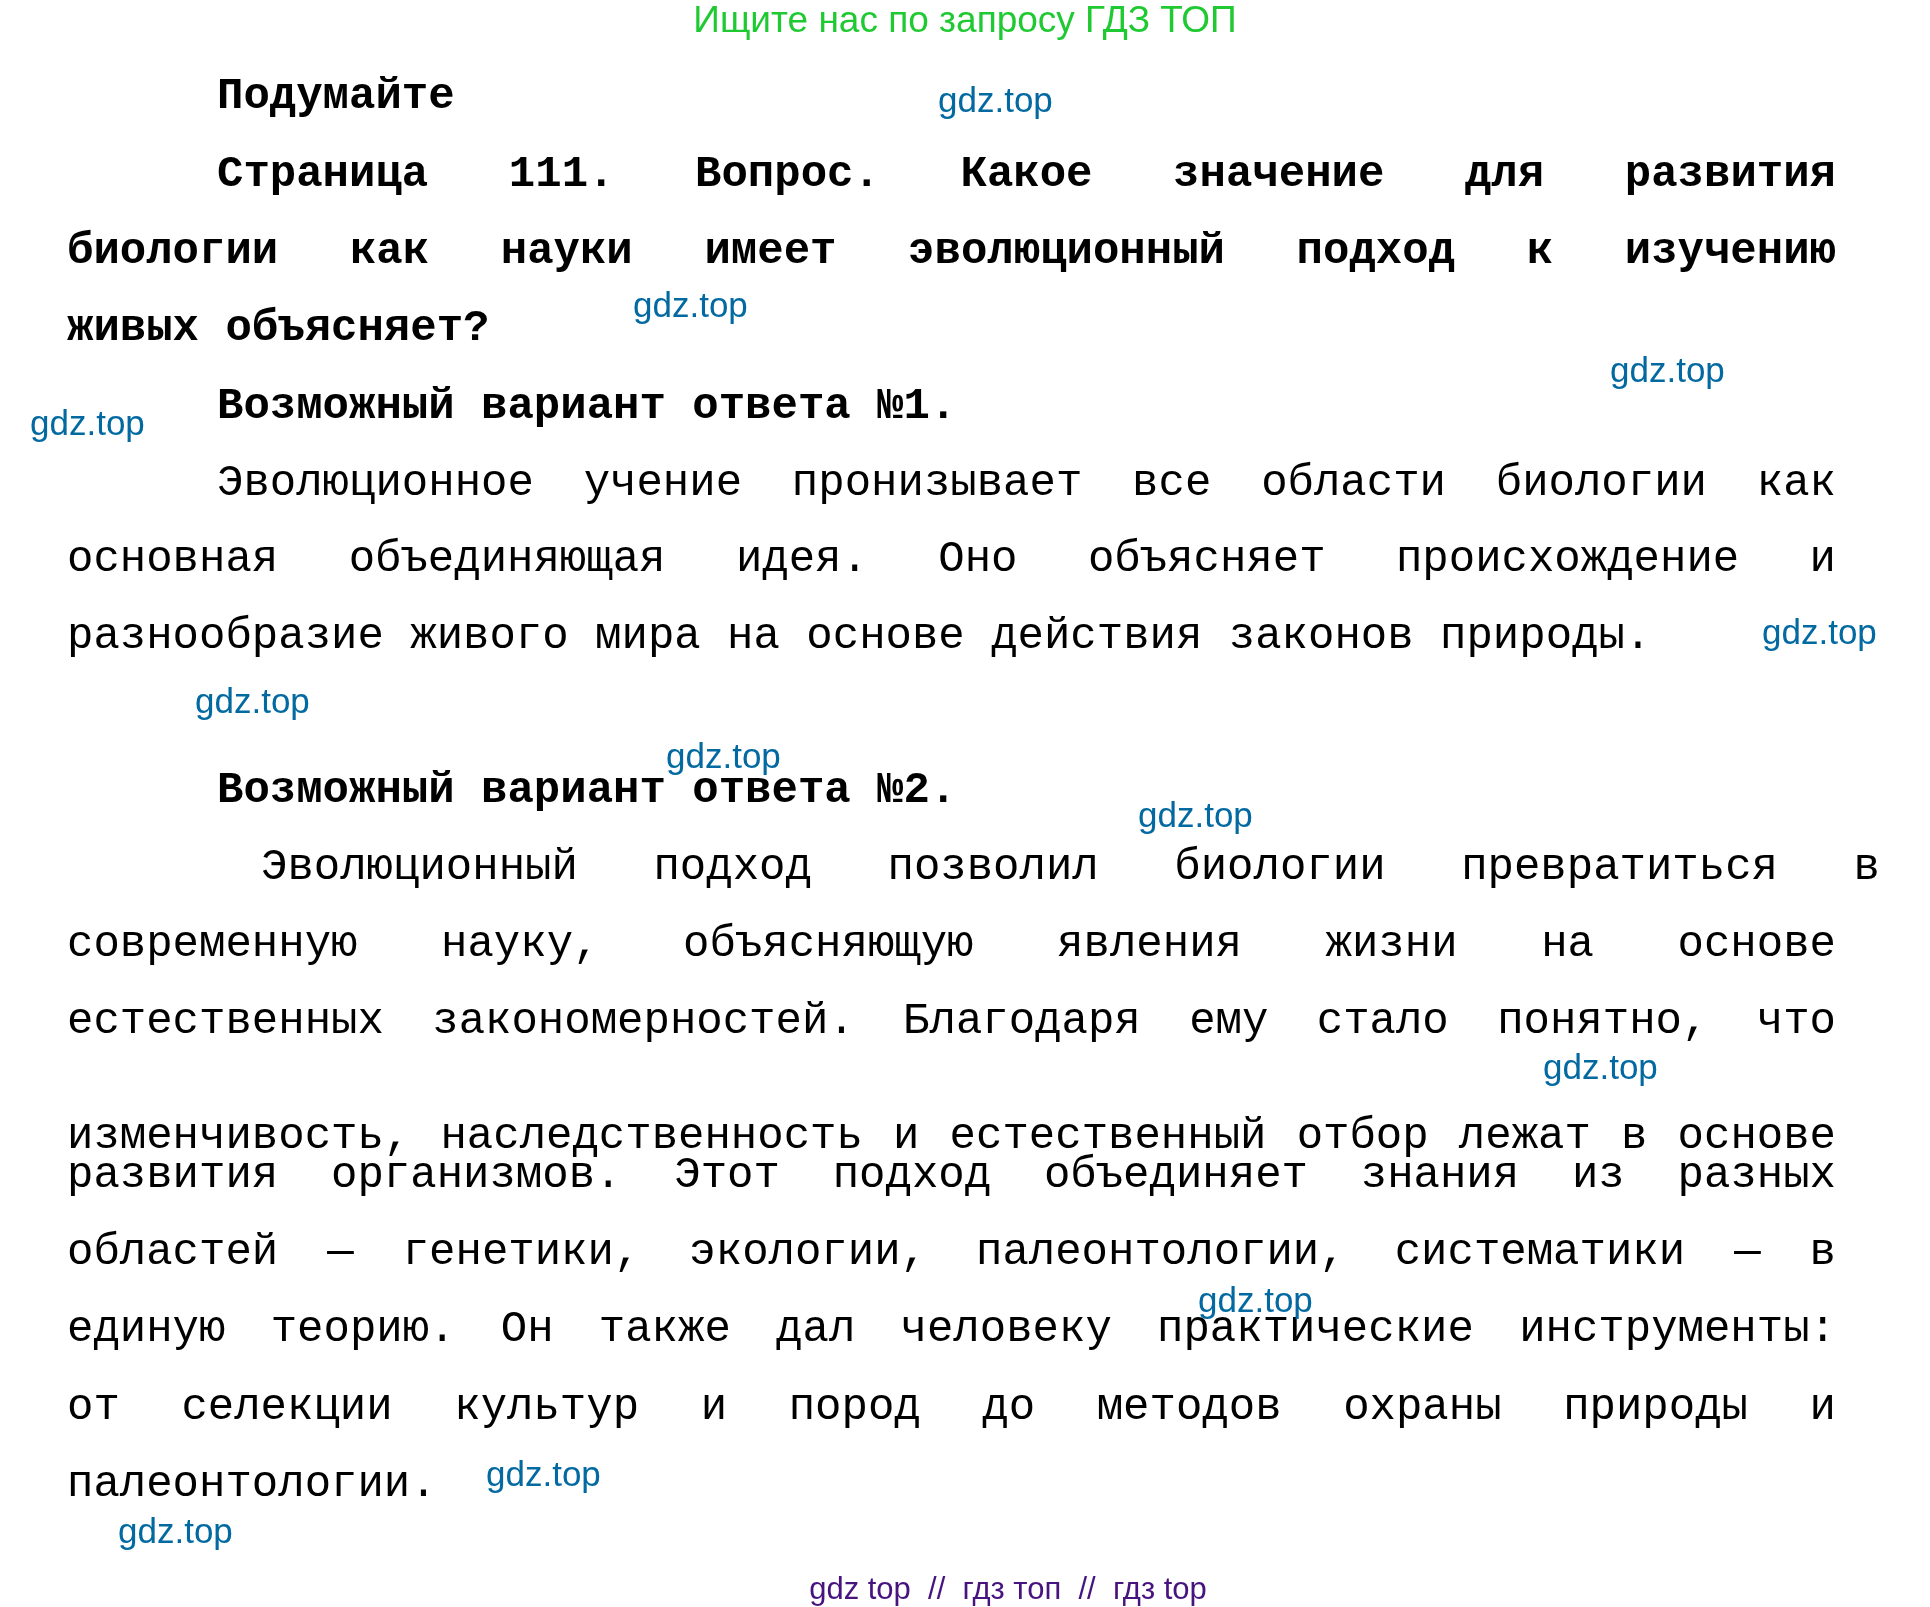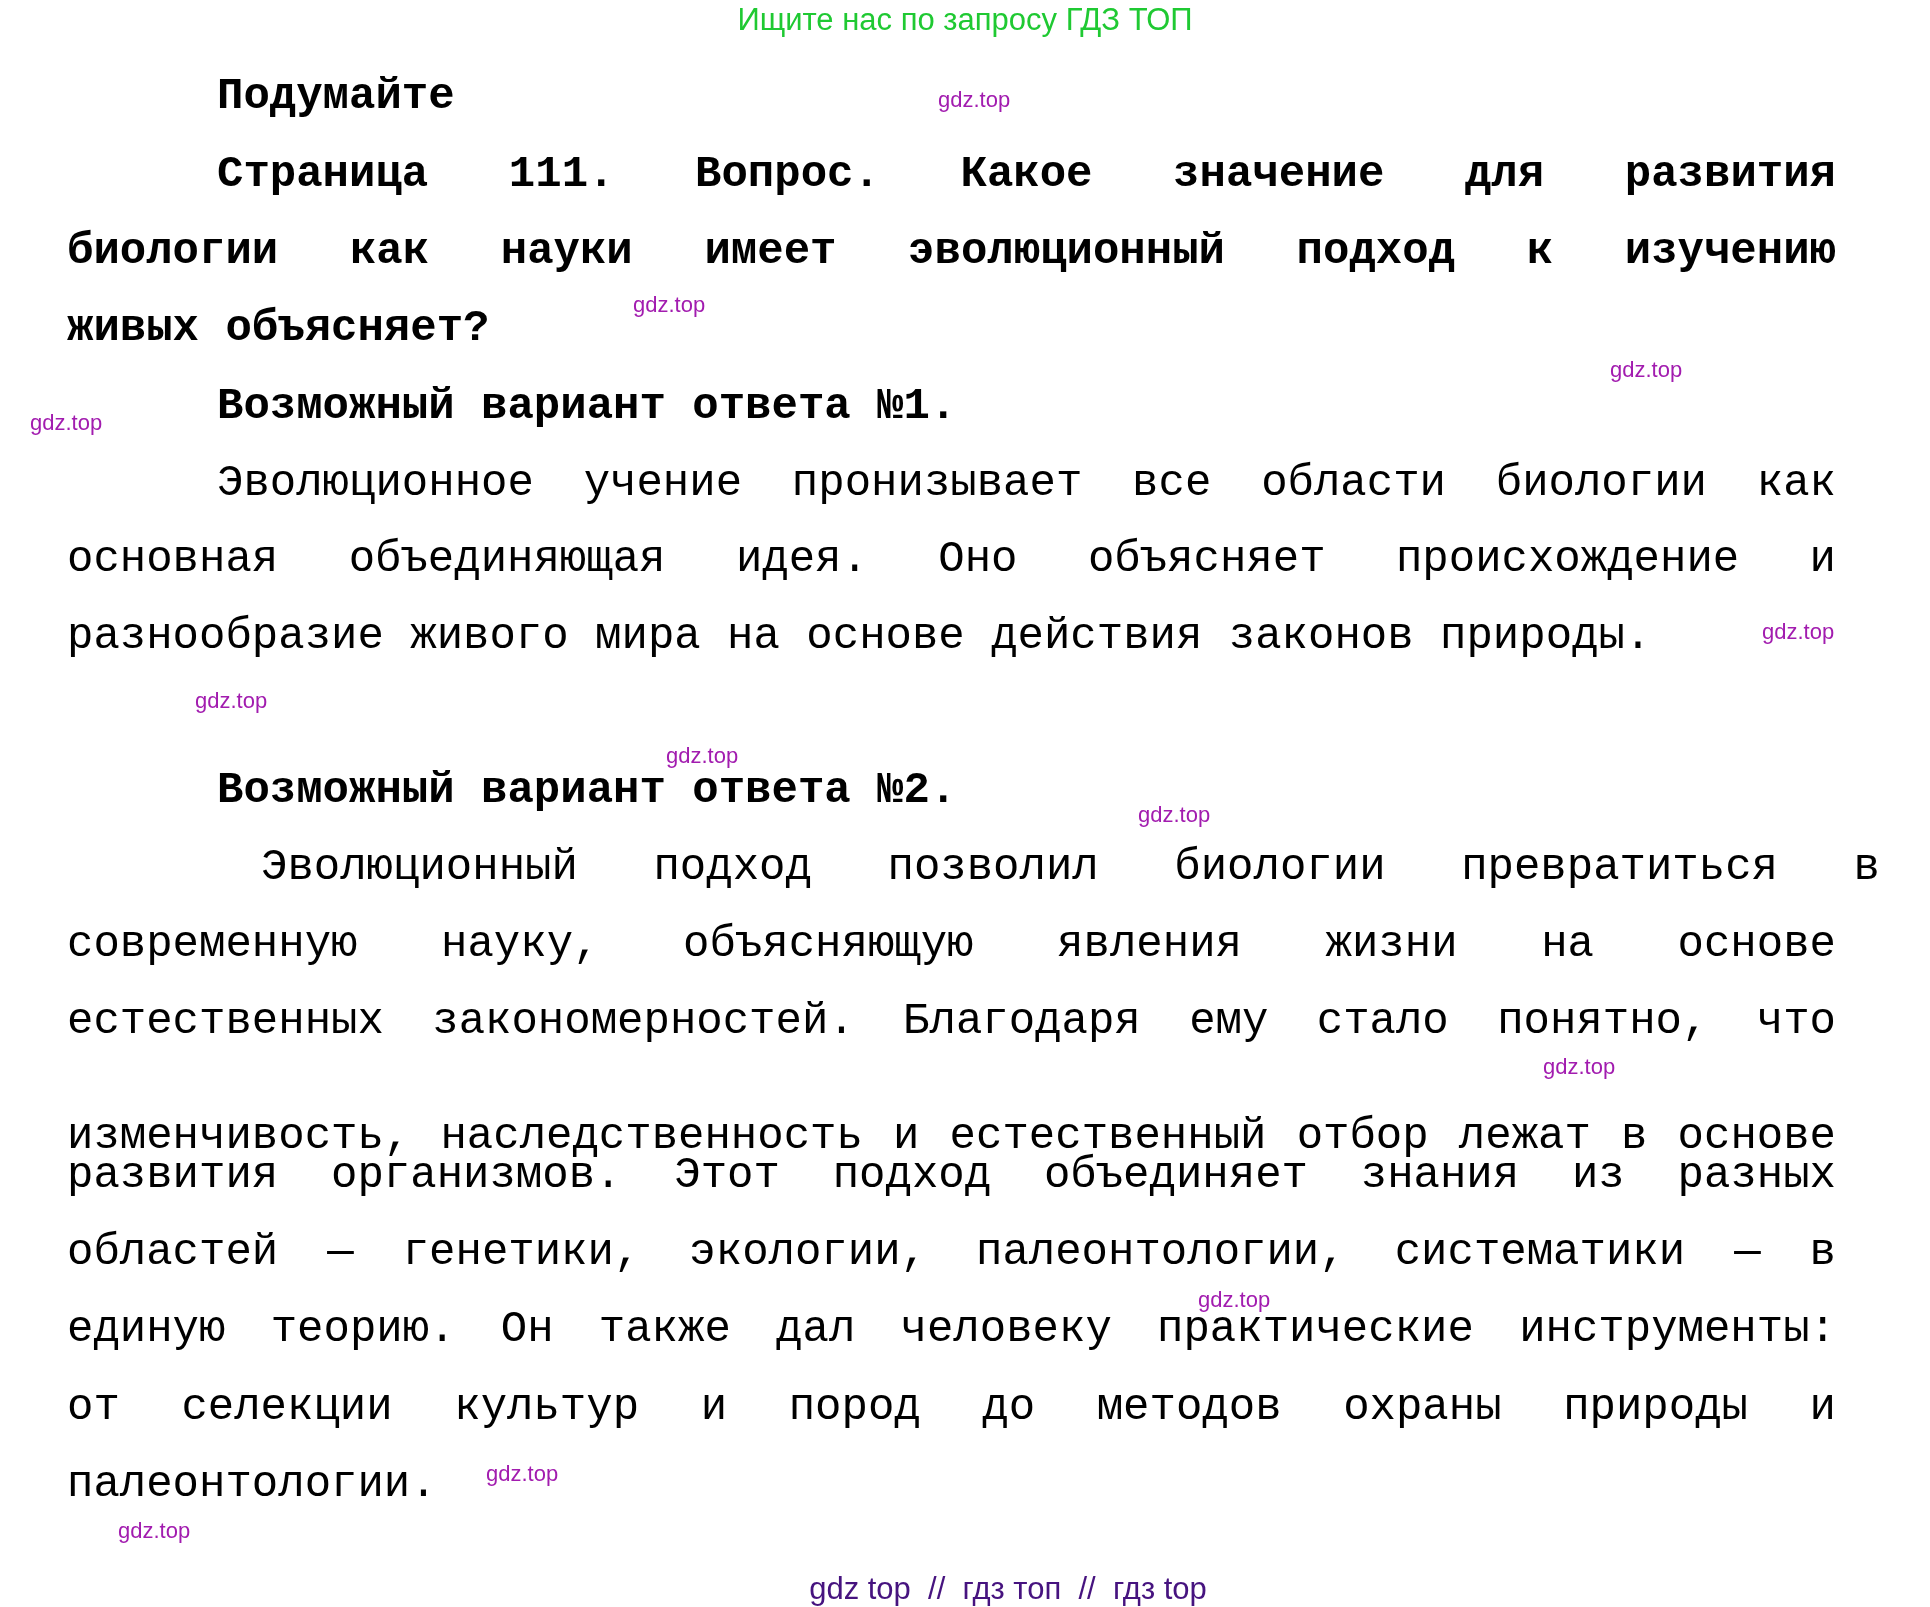--- a/index.html
+++ b/index.html
@@ -2,21 +2,21 @@
 <html><head>
 <meta charset="utf-8">
 <style>
   html, body { margin: 0; padding: 0; }
   body {
     width: 1930px; height: 1607px; position: relative; overflow: hidden;
     background: #ffffff; color: #000000;
   }
   .banner {
     position: absolute; left: 0; top: 2px; width: 1930px; text-align: center;
-    font-family: "Liberation Sans", sans-serif; font-size: 31px; line-height: 36px;
+    font-family: "Liberation Sans", sans-serif; font-size: 37px; line-height: 36px;
   }
   .footer {
     position: absolute; left: 0; top: 1571px; width: 1930px; text-align: center;
     font-family: "Liberation Sans", sans-serif; font-size: 31px; line-height: 36px;
     white-space: pre;
   }
   .line {
     position: absolute; height: 77px; line-height: 77px;
     font-family: Liberation Mono, monospace; font-size: 44px;
     white-space: nowrap;
@@ -25,22 +25,22 @@
     left: 67px; width: 1769px;
     text-align: justify; text-align-last: justify; white-space: normal;
     overflow: hidden;
   }
   .just.indent { left: 217px; width: 1619px; }
   .plain { left: 67px; }
   .plain.indent { left: 217px; }
   .bold { font-weight: bold; }
   .wm {
     position: absolute;
-    font-family: "Liberation Sans", sans-serif; font-size: 22px; line-height: 30px;
-    color: #a21caf; white-space: nowrap;
+    font-family: "Liberation Sans", sans-serif; font-size: 35px; line-height: 30px;
+    color: #0369a1; white-space: nowrap;
   }
 </style>
 </head>
 <body>
 
 <div class="banner" style="color:#1fc932;">Ищите нас по запросу ГДЗ ТОП</div>
 
 <main>
   <div class="line plain indent bold" style="top:58px;">Подумайте</div>
 

